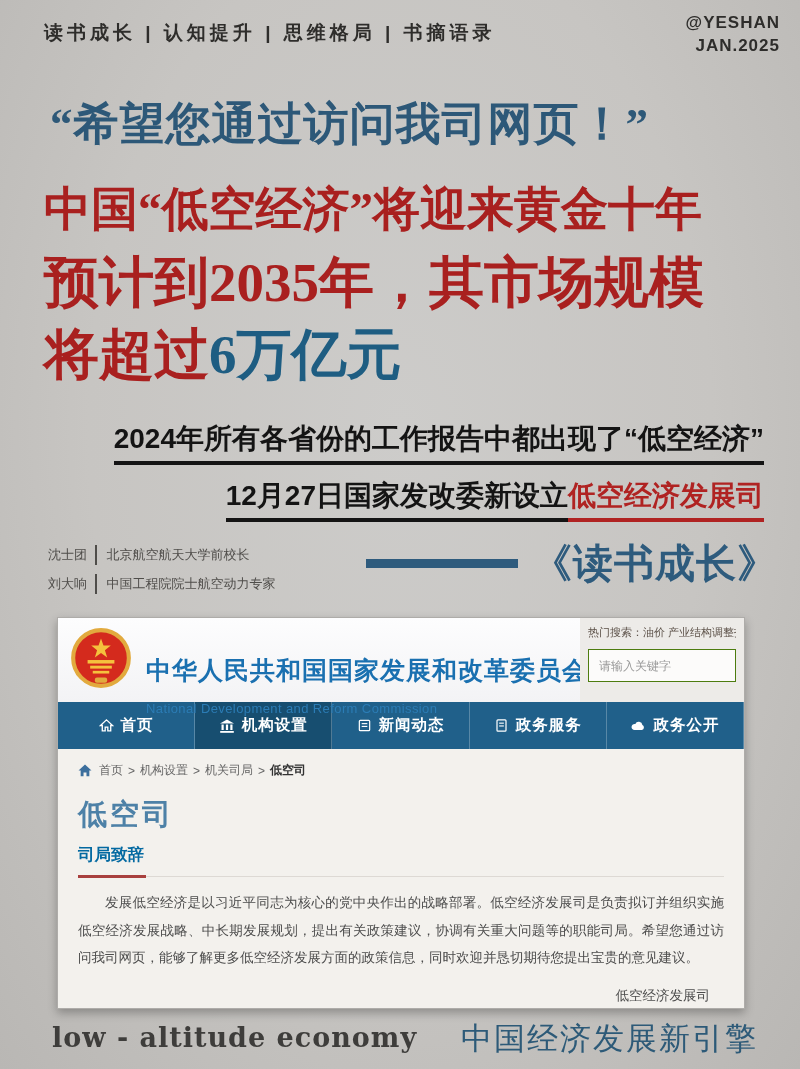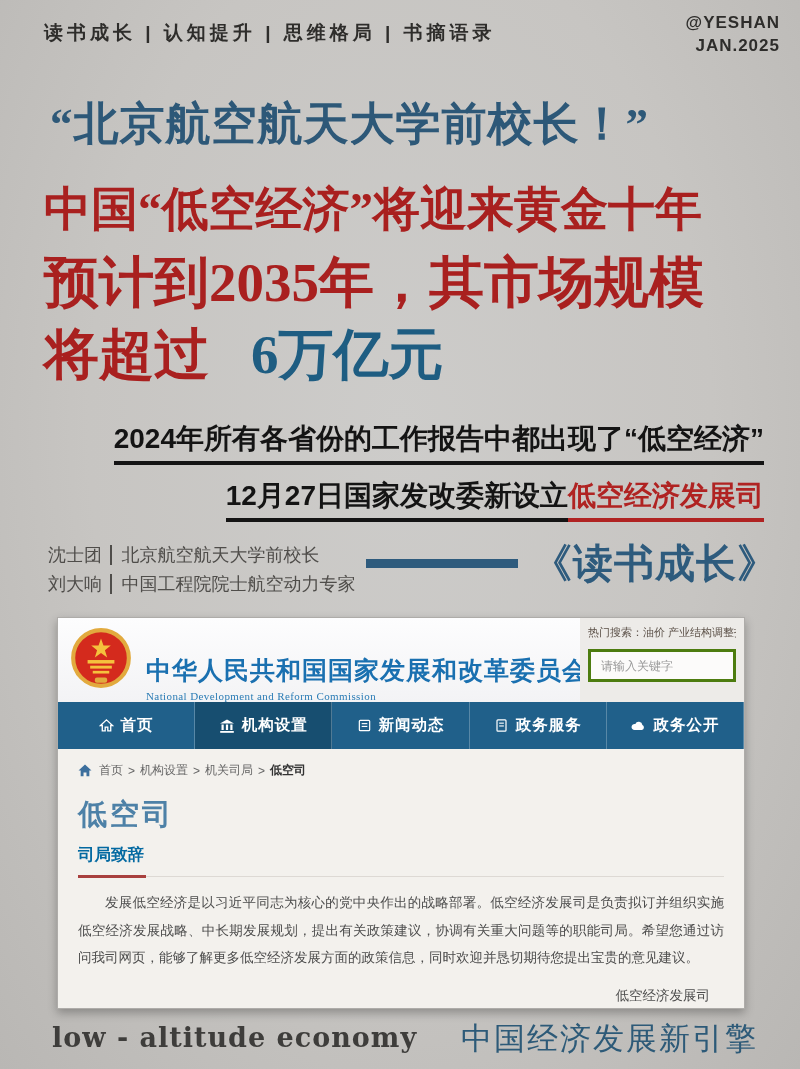--- a/index.html
+++ b/index.html
@@ -32,50 +32,50 @@
   .title2 {
     position:absolute; left:44px; top:246px;
     font-family:"Liberation Serif","DejaVu Serif",serif;
     font-size:55px; font-weight:bold; color:#a9201f;
   }
   .title3 {
     position:absolute; left:44px; top:318px;
     font-family:"Liberation Serif","DejaVu Serif",serif;
     font-size:55px; font-weight:bold; color:#a9201f;
   }
-  .title3 .blue-num { color:#1e5d82;margin-left:42px; }
+  .title3 .blue-num { color:#1e5d82; }
   
   .facts { position:absolute; left:44px; top:420px; width:720px;
     font-size:28px; font-weight:bold; color:#141414; }
   .facts .line { margin-bottom:12px;text-align:right; }
   .facts .u-black { display:inline-block; padding-bottom:3px; border-bottom:4px solid #141414; }
   .facts .u-red  { display:inline-block; padding-bottom:3px; border-bottom:4px solid #b02322; color:#b02322; }
   
   .attrib { position:absolute; left:48px; top:540px; color:#4f4d4a;
-    font-family:"Liberation Serif","DejaVu Serif",serif; font-size:18px; }
+    font-family:"Liberation Serif","DejaVu Serif",serif; font-size:13px; }
   .attrib .row { display:flex; align-items:center; height:29px; }
   .attrib .vbar { width:1.5px; height:20px; background:#4f4d4a; margin:0 10px 0 8px; }
   .source { position:absolute; left:366px; top:536px; display:flex; align-items:center; }
   .source .dash { display:inline-block; width:152px; height:9px; background:#2e5b7d;
     overflow:hidden; color:transparent; margin-right:14px; }
   .source .book { font-family:"Liberation Serif","DejaVu Serif",serif;
     font-size:40px; font-weight:bold; color:#2e5b7d; letter-spacing:1px; }
   
   .card { position:absolute; left:57px; top:617px; width:688px; height:392px;
     background:#f3f1ed; border:1px solid #aeaca9; box-shadow:0 4px 9px rgba(0,0,0,.28); }
   .card-header { position:relative; height:84px; background:linear-gradient(#fdfdfe,#f3f3f5); }
   .emblem { position:absolute; left:10px; top:8px; }
   .org { position:absolute; left:88px; top:13px; }
   .org-cn { font-size:25px; font-weight:bold; color:#1a70b0; letter-spacing:1px; white-space:nowrap;margin-top:23px; }
-  .org-en { font-size:11px; color:#2b7cb5; letter-spacing:.4px; margin-top:3px; white-space:nowrap;font-family:Liberation Serif, serif; }
+  .org-en { font-size:13px; color:#2b7cb5; letter-spacing:.4px; margin-top:14px; white-space:nowrap; }
   .hdr-right { position:absolute; right:0; top:0; width:164px; height:84px;
     background:#edebe8; padding:7px 8px 0 8px; }
   .hot-search { font-size:11px; color:#5c5148; white-space:nowrap; overflow:hidden; }
   .search-box { margin-top:9px; width:100%; height:33px; background:#fcfbfa;
-    border:3px solid #4d7c0f; font-size:12px; color:#888; padding-left:10px;
+    border:1px solid #4d7c0f; font-size:12px; color:#888; padding-left:10px;
     font-family:"Liberation Sans",sans-serif; }
   .search-box::placeholder { color:#999; }
   
   .nav { display:flex; height:47px; background:#20608a; }
   .nav-item { flex:1; display:flex; align-items:center; justify-content:center;
     color:#fff; font-size:15.5px; font-weight:bold; letter-spacing:1px;
     border-right:1px solid rgba(255,255,255,.25); cursor:pointer; }
   .nav-item.active { background:#174e70; }
   .nav-item svg { margin-right:7px; }
   
@@ -106,21 +106,21 @@
 <body>
 
 <div id="poster">
 
   <div class="meta-left">读书成长 | 认知提升 | 思维格局 | 书摘语录</div>
   <div class="meta-right">
     <div>@YESHAN</div>
     <div>JAN.2025</div>
   </div>
 
-  <div class="quote">“北京航空航天大学前校长！”</div>
+  <div class="quote">“希望您通过访问我司网页！”</div>
   <div class="title1">中国“低空经济”将迎来黄金十年</div>
   <div class="title2">预计到2035年，其市场规模</div>
   <div class="title3">
     <span>将超过</span><span class="blue-num">6万亿元</span>
   </div>
 
   <div class="facts">
     <div class="line">
       <span class="u-black">2024年所有各省份的工作报告中都出现了“低空经济”</span>
     </div>

